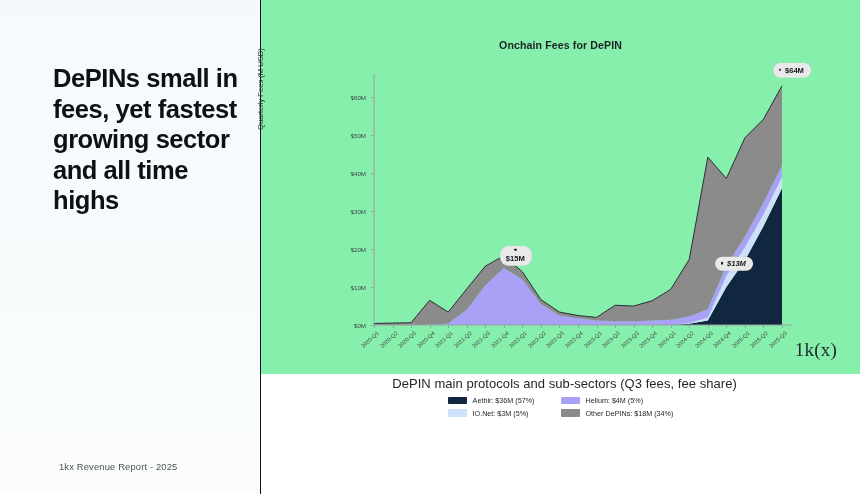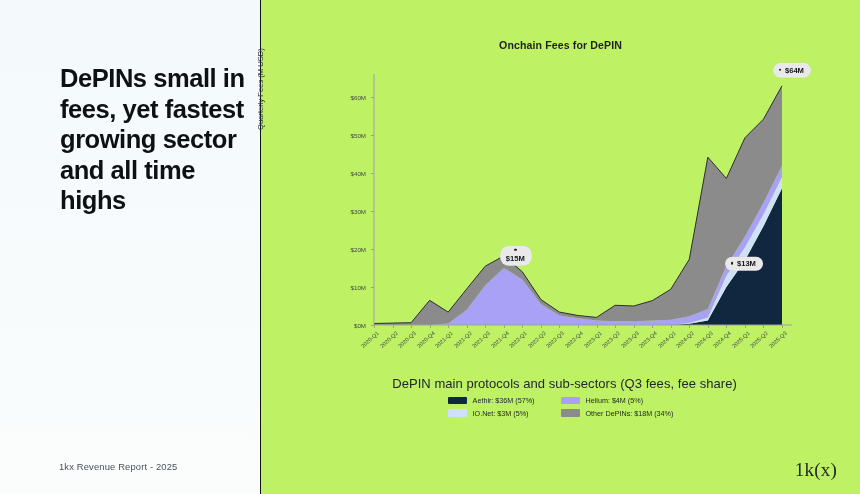--- a/index.html
+++ b/index.html
@@ -23,32 +23,32 @@
   .pill {
     position:absolute; left:53px; top:31px;
     border:1.3px solid #1b1f24;
     border-radius:14px;
     padding:5px 13px 6px 13px;
     font-size:8.6px; font-weight:bold; letter-spacing:.15px;
     color:#13171c; background:transparent;
     white-space:nowrap;
   }
   .headline {
-    position:absolute; left:60px; top:63px; width:196px;
+    position:absolute; left:53px; top:63px; width:196px;
     font-size:25.5px; line-height:1.20; font-weight:bold;
     letter-spacing:-.45px; color:#0e1114;
   }
   .footer-left {
     position:absolute; left:59px; top:461px;
     font-size:9.4px; color:#4b5157; letter-spacing:.15px;
     white-space:nowrap;
   }
 
   
-  #right { position:relative; flex:1 1 auto; height:494px; background:#bef264; }
+  #right { position:relative; flex:1 1 auto; height:374px; background:#86efac; }
   #chart-title {
     position:absolute; top:39px; left:0; width:100%;
     text-align:center; font-size:10.6px; font-weight:bold; color:#1d2125;
     letter-spacing:.1px;
   }
 
   .logo {
     position:absolute; right:23px; bottom:13px;
     font-size:19px; color:#23282d; letter-spacing:.2px;
     font-family:"Liberation Serif", serif;
@@ -184,21 +184,21 @@
           <div class="xtick" style="left: 476.455px; top: 330px; width: 28px;">2025-Q2</div>
           <div class="xtick-mark" style="left: 502.455px; top: 325px;"></div>
           <div class="xtick" style="left: 495px; top: 330px; width: 28px;">2025-Q3</div>
           <div class="xtick-mark" style="left: 521px; top: 325px;"></div>
         </div>
       <div id="annots">
           <div class="annot" style="left: 254.818px; top: 256.047px; flex-direction: column;">
             <span class="dot"></span>
             <span>$15M</span>
           </div>
-          <div class="annot" style="left: 483px; top: 263.641px;">
+          <div class="annot" style="left: 473px; top: 263.641px; font-style: italic;">
             <span class="dot"></span>
             <span>$13M</span>
           </div>
           <div class="annot" style="left: 531px; top: 70px;">
             <span class="dot"></span>
             <span>$64M</span>
           </div>
         </div>
     </div>
 

